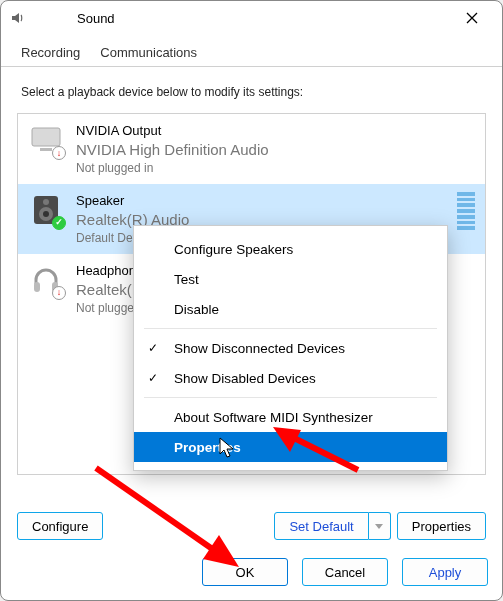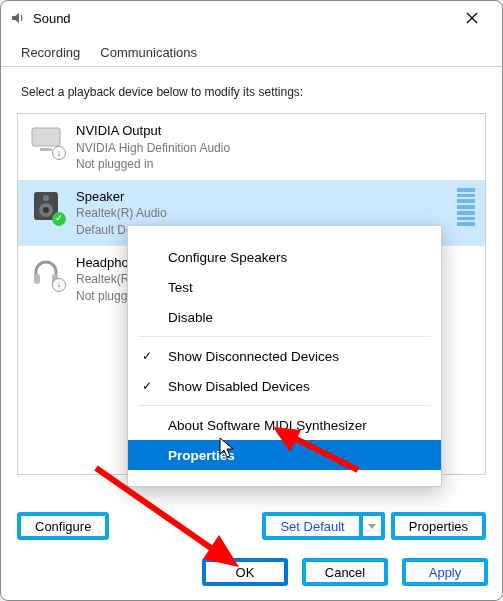--- a/index.html
+++ b/index.html
@@ -2,21 +2,21 @@
 <html><head>
 <meta charset="utf-8">
 <style>
   * { box-sizing: border-box; font-family: "Segoe UI", Tahoma, sans-serif; }
   body { margin: 0; background: #f0f0f0; }
   .window {
     width: 503px; height: 601px; background: #fff; position: relative;
     border: 1px solid #888; border-radius: 8px;
   }
   .titlebar {
-    height: 34px; display: flex; align-items: center; padding: 0 8px;
+    height: 34px; display: flex; align-items: center; padding: 0 8px; gap: 44px;
   }
   .titlebar .icon { width: 16px; height: 16px; margin-right: 8px; display:inline-flex; align-items:center; justify-content:center; }
   .title { font-size: 13px; color: #000; }
   .close-btn {
     margin-left: auto; width: 44px; height: 30px; display:flex; align-items:center; justify-content:center;
     font-size: 16px; cursor: pointer;
   }
   .tabs {
     display: flex; padding: 4px 10px 0 10px; border-bottom: 1px solid #d0d0d0;
     gap: 0;
@@ -41,49 +41,49 @@
   .dev-icon { width:36px; height:36px; position:relative; }
   .dev-badge {
     position:absolute; right:-2px; bottom:-2px; width:14px; height:14px; border-radius:50%;
     background:#fff; border:1px solid #999; display:flex; align-items:center; justify-content:center;
   }
   .dev-badge.down::after{ content:"↓"; font-size:9px; color:#d00; font-weight:bold; line-height:1;}
   .dev-badge.ok{ background:#2ecc40; border-color:#2ecc40;}
   .dev-badge.ok::after{ content:"✓"; color:#fff; font-size:9px; font-weight:bold; line-height:1;}
   .dev-info { display:flex; flex-direction:column; line-height:1.35; }
   .dev-name { font-size:13px; color:#000; }
-  .dev-driver { font-size:12px; color:#777; }
+  .dev-driver { font-size:15px; color:#777; }
   .dev-status { font-size:12px; color:#777; }
   .dev-meter {
     margin-left:auto; width:18px; height:38px; display:flex; flex-direction:column; gap:2px;
   }
   .dev-meter span{ flex:1; background:#6fb7e8; }
   .ctx-menu {
-    position:absolute; left:126px; top:224px; width:315px; background:#fff;
+    position:absolute; left:132px; top:224px; width:315px; background:#fff;
     border:1px solid #ccc; box-shadow:0 6px 20px rgba(0,0,0,.25);
-    padding:16px 0; z-index:10;
+    padding:8px 0; z-index:10;
   }
   .ctx-item {
     display:flex; align-items:center; padding:6px 16px 6px 40px; font-size:13.5px;
     color:#000; cursor:pointer; position:relative; height:30px;
   }
   .ctx-item.checked::before {
     content:"✓"; position:absolute; left:14px; color:#000; font-size:12px;
   }
   .ctx-sep { height:1px; background:#e5e5e5; margin:4px 10px; }
   .ctx-item.highlight { background:#0078d7; color:#fff; font-weight:600; }
   .cursor-img {
     position:absolute; left:218px; top:436px; z-index:20; pointer-events:none;
   }
   .arrow { position:absolute; z-index:15; pointer-events:none; }
   .button-row {
     position:absolute; left:16px; right:16px; bottom:60px; display:flex; align-items:center; gap:6px;
   }
   .btn {
-    height:28px; padding:0 14px; font-size:13px; border:4px solid #0ea5e9;
+    height:28px; padding:0 14px; font-size:13px; border:1px solid #0ea5e9;
     background:#fdfdfd; border-radius:3px; cursor:pointer;
   }
   .btn:disabled { color:#1d4ed8; cursor:default; }
   .btn-split { display:flex; }
   .btn-split .btn:first-child{ border-radius:3px 0 0 3px; }
   .btn-split .drop{ width:22px; border-left:none; border-radius:0 3px 3px 0; padding:0; display:flex; align-items:center; justify-content:center;}
   .dialog-buttons {
     position:absolute; right:14px; bottom:14px; display:flex; gap:14px;
   }
   .dialog-buttons .btn { width:86px; }

